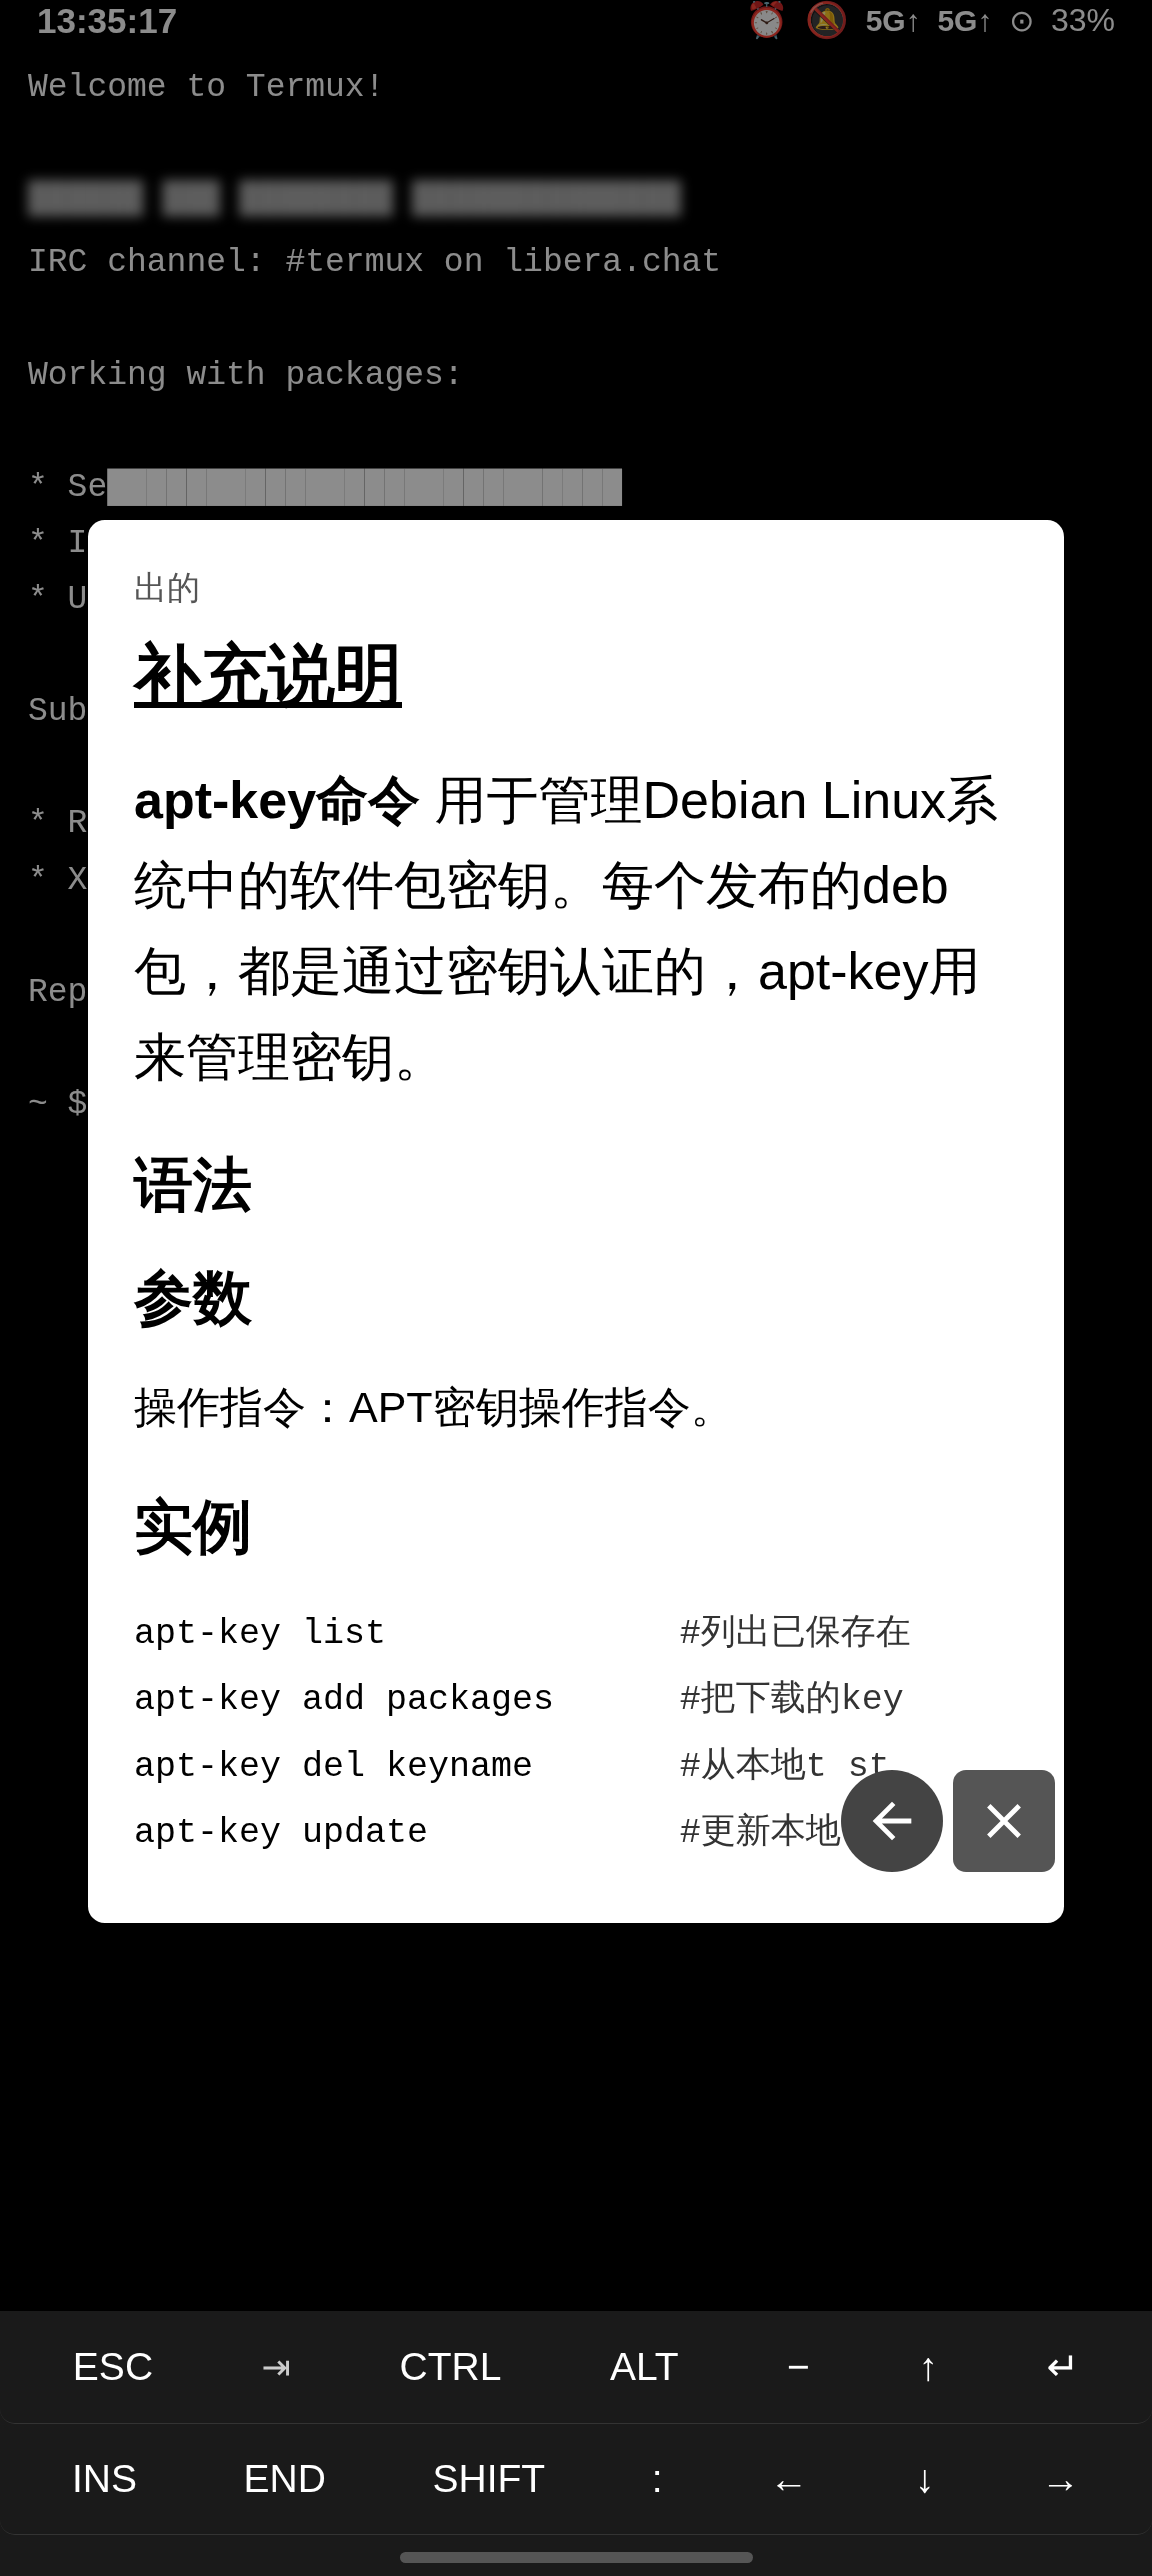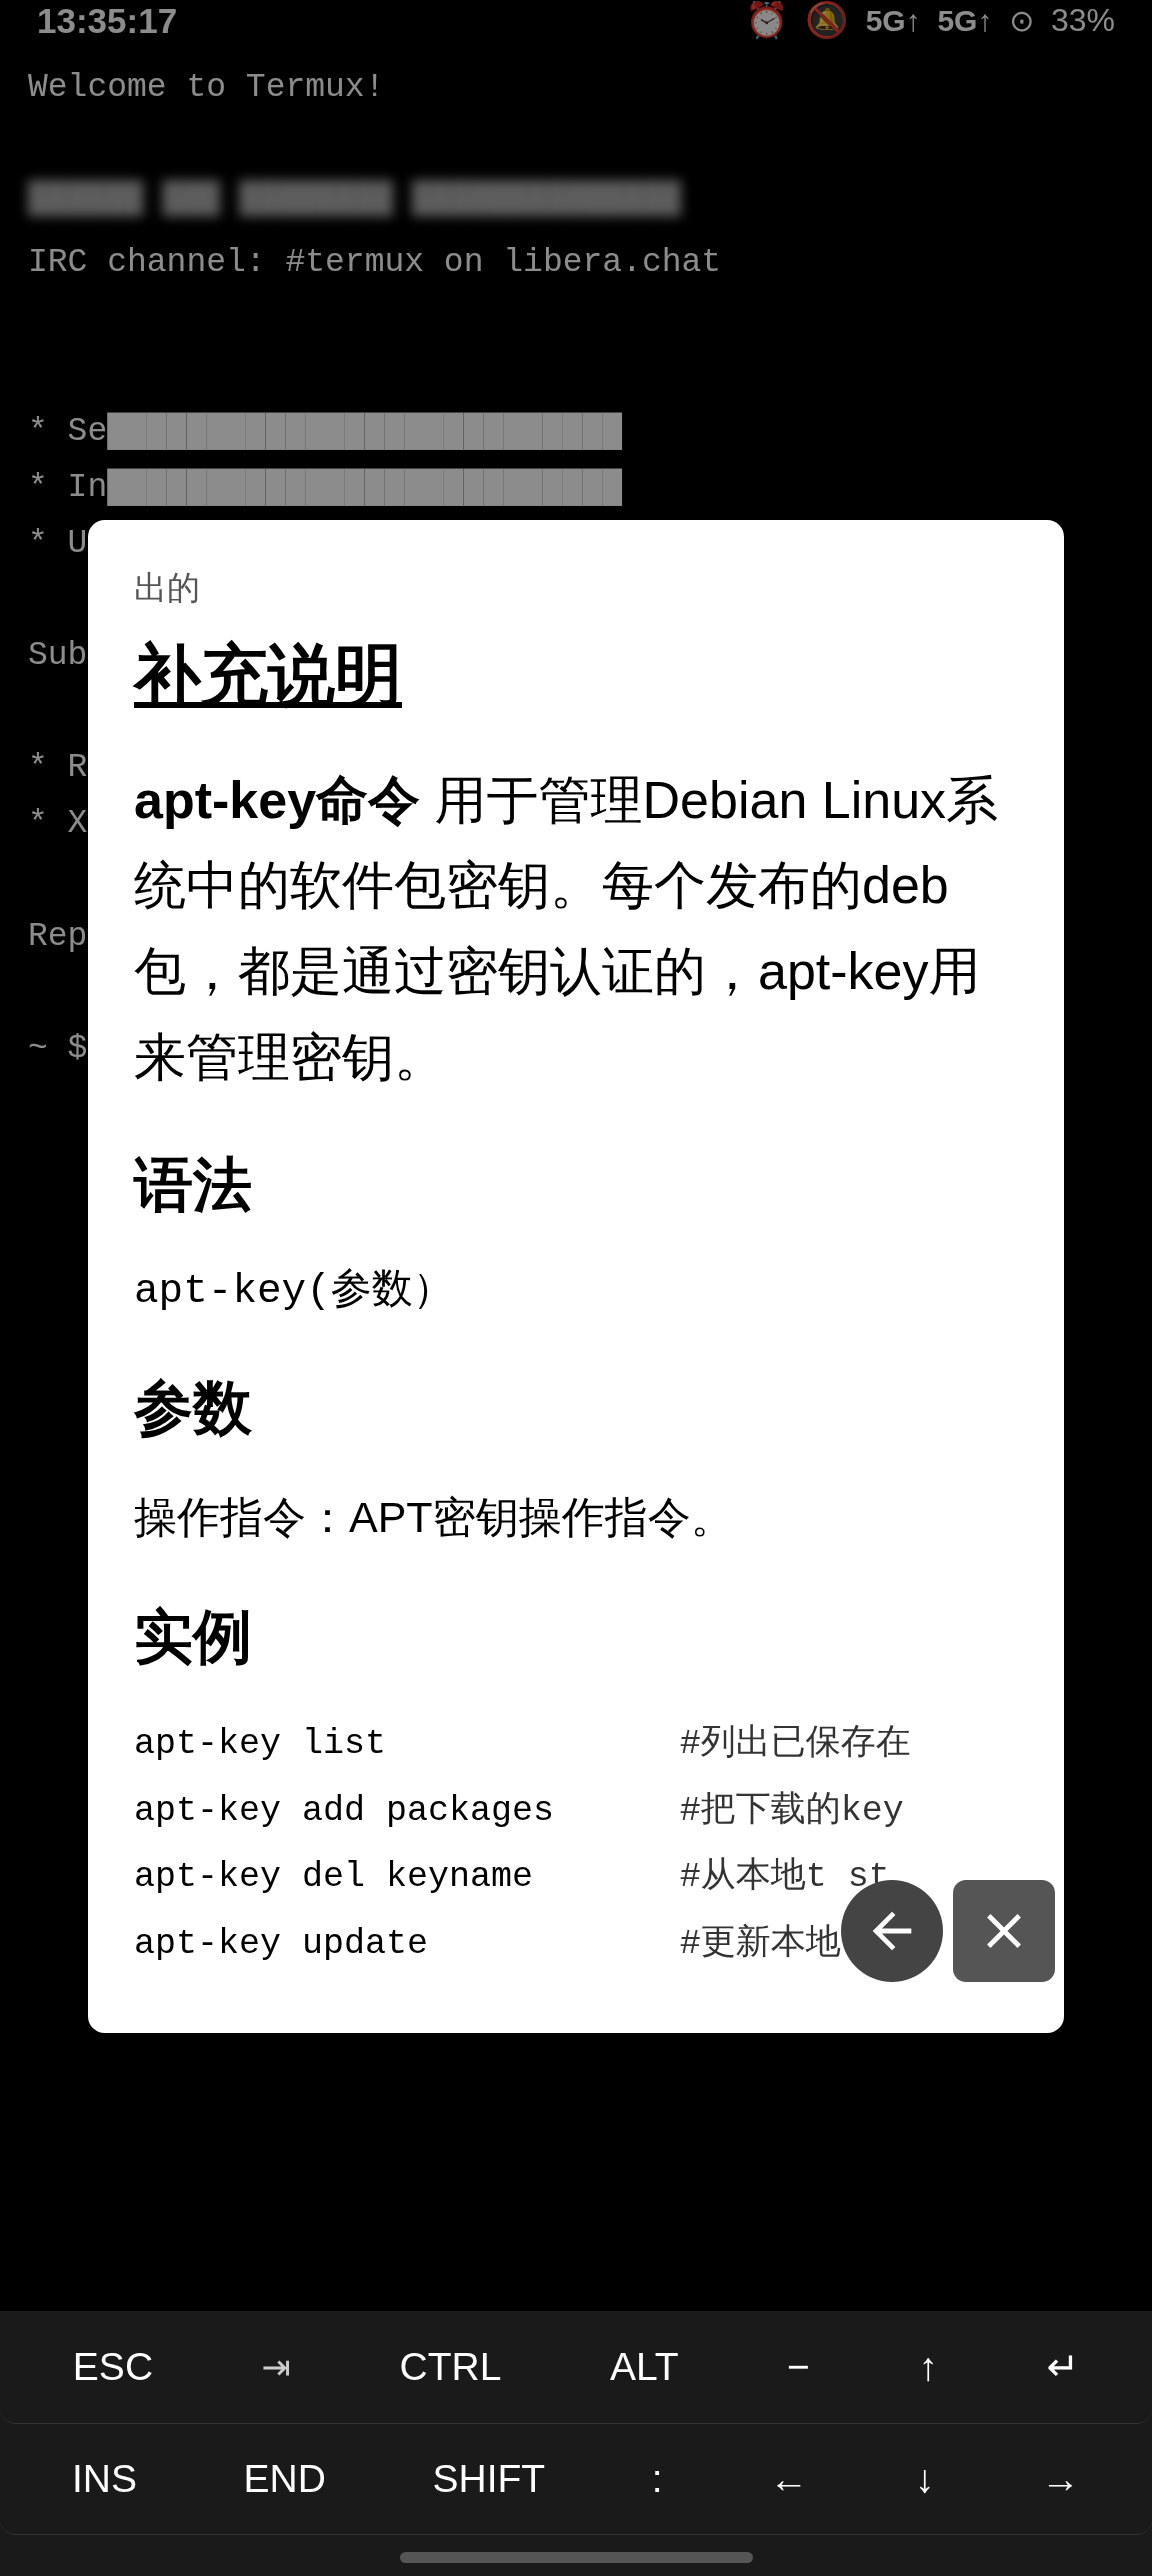--- a/index.html
+++ b/index.html
@@ -259,20 +259,21 @@
     <span style="font-family:sans-serif;font-size:32px;">33%</span>
   </div>
 </div>
 
 <div class="terminal">
   <div>Welcome to Termux!</div>
   <br>
   <div class="terminal-blurred">██████ ███ ████████ ██████████████</div>
   <div>IRC channel: #termux on libera.chat</div>
   <br>
+  <div>Working with packages:</div>
   <br>
   <div>* Se██████████████████████████</div>
   <div>* In██████████████████████████</div>
   <div>* Up██████████████████████████</div>
   <br>
   <div>Subsc████████████████████████████</div>
   <br>
   <div>* Ro████████████████████████</div>
   <div>* X1████████████████████████</div>
   <br>
@@ -289,21 +290,20 @@
 
     <div class="modal-scrolled-top">出的</div>
 
     <div class="modal-section-title">补充说明</div>
 
     <div class="modal-body-text">
       <strong>apt-key命令</strong><span> 用于管理Debian Linux系统中的软件包密钥。每个发布的deb包，都是通过密钥认证的，apt-key用来管理密钥。</span>
     </div>
 
     <div class="modal-sub-title">语法</div>
-    <div class="modal-code">apt-key(参数）</div>
 
     <div class="modal-sub-title">参数</div>
     <div class="modal-param-text">操作指令：APT密钥操作指令。</div>
 
     <div class="modal-sub-title">实例</div>
     <div class="modal-example-code">
       <div class="cmd">apt-key list    </div>
       <div class="comment">#列出已保存在</div>
       <div class="cmd">apt-key add packages</div>
       <div class="comment">#把下载的key</div>

